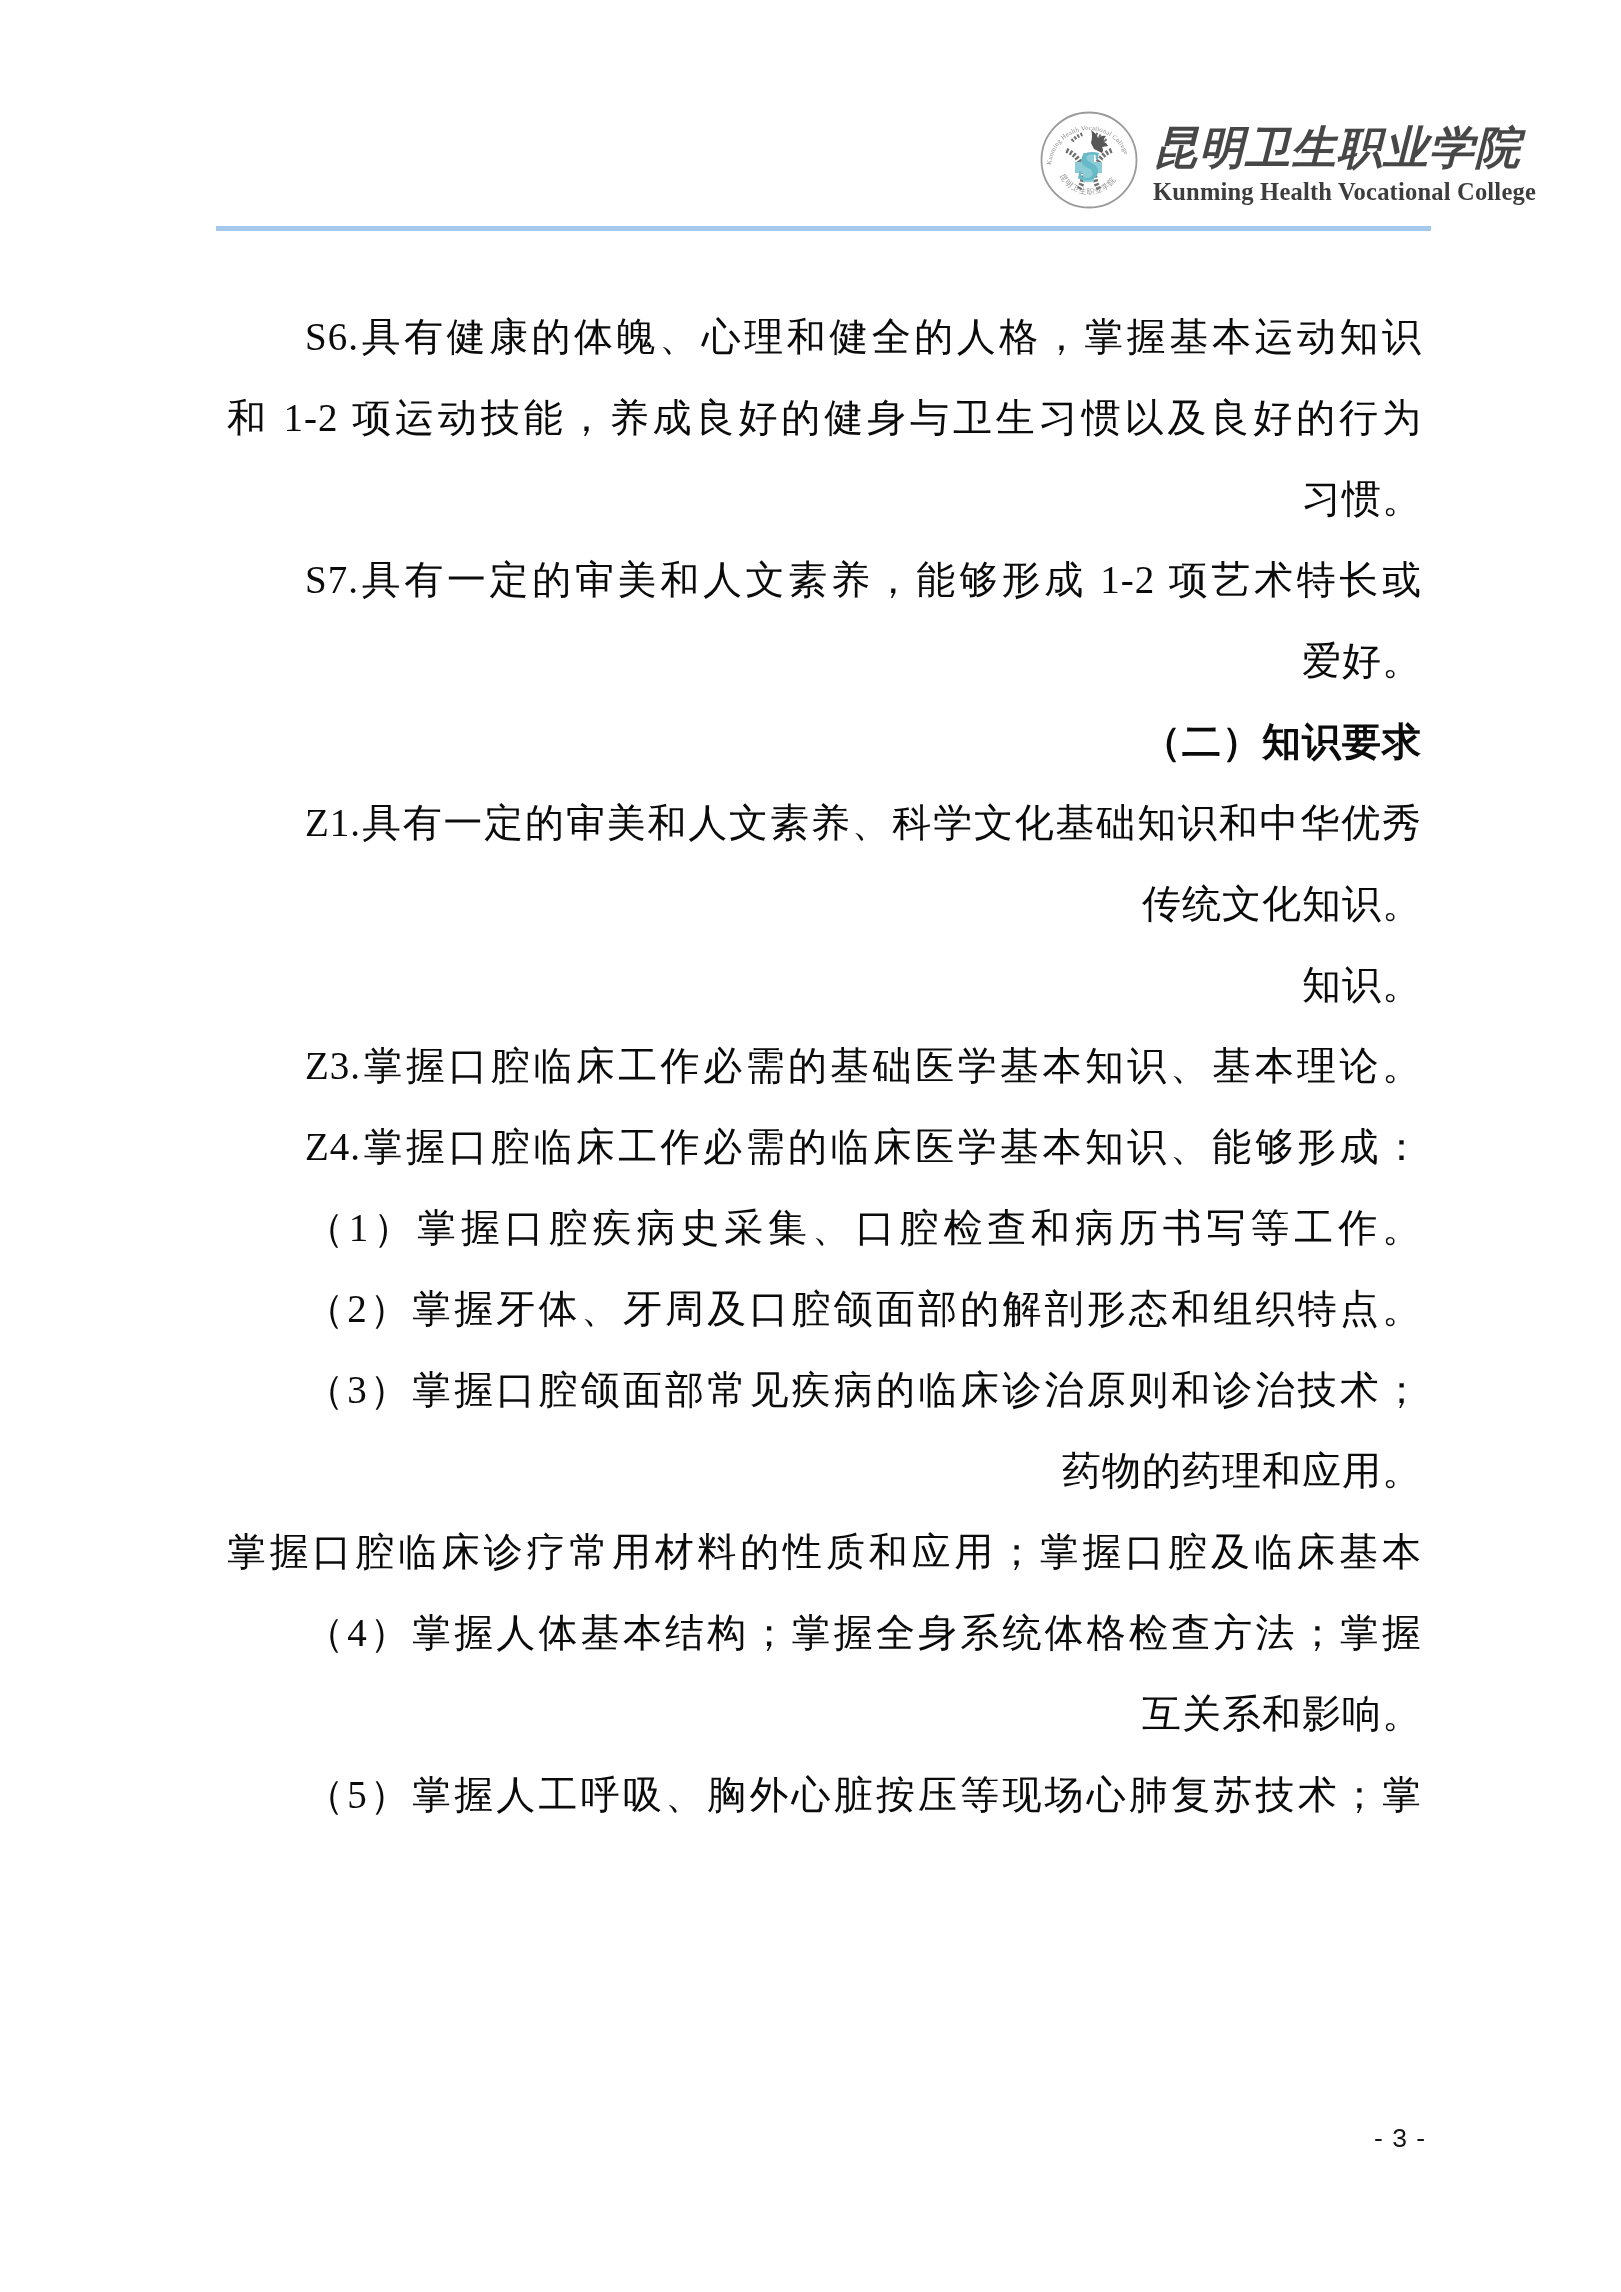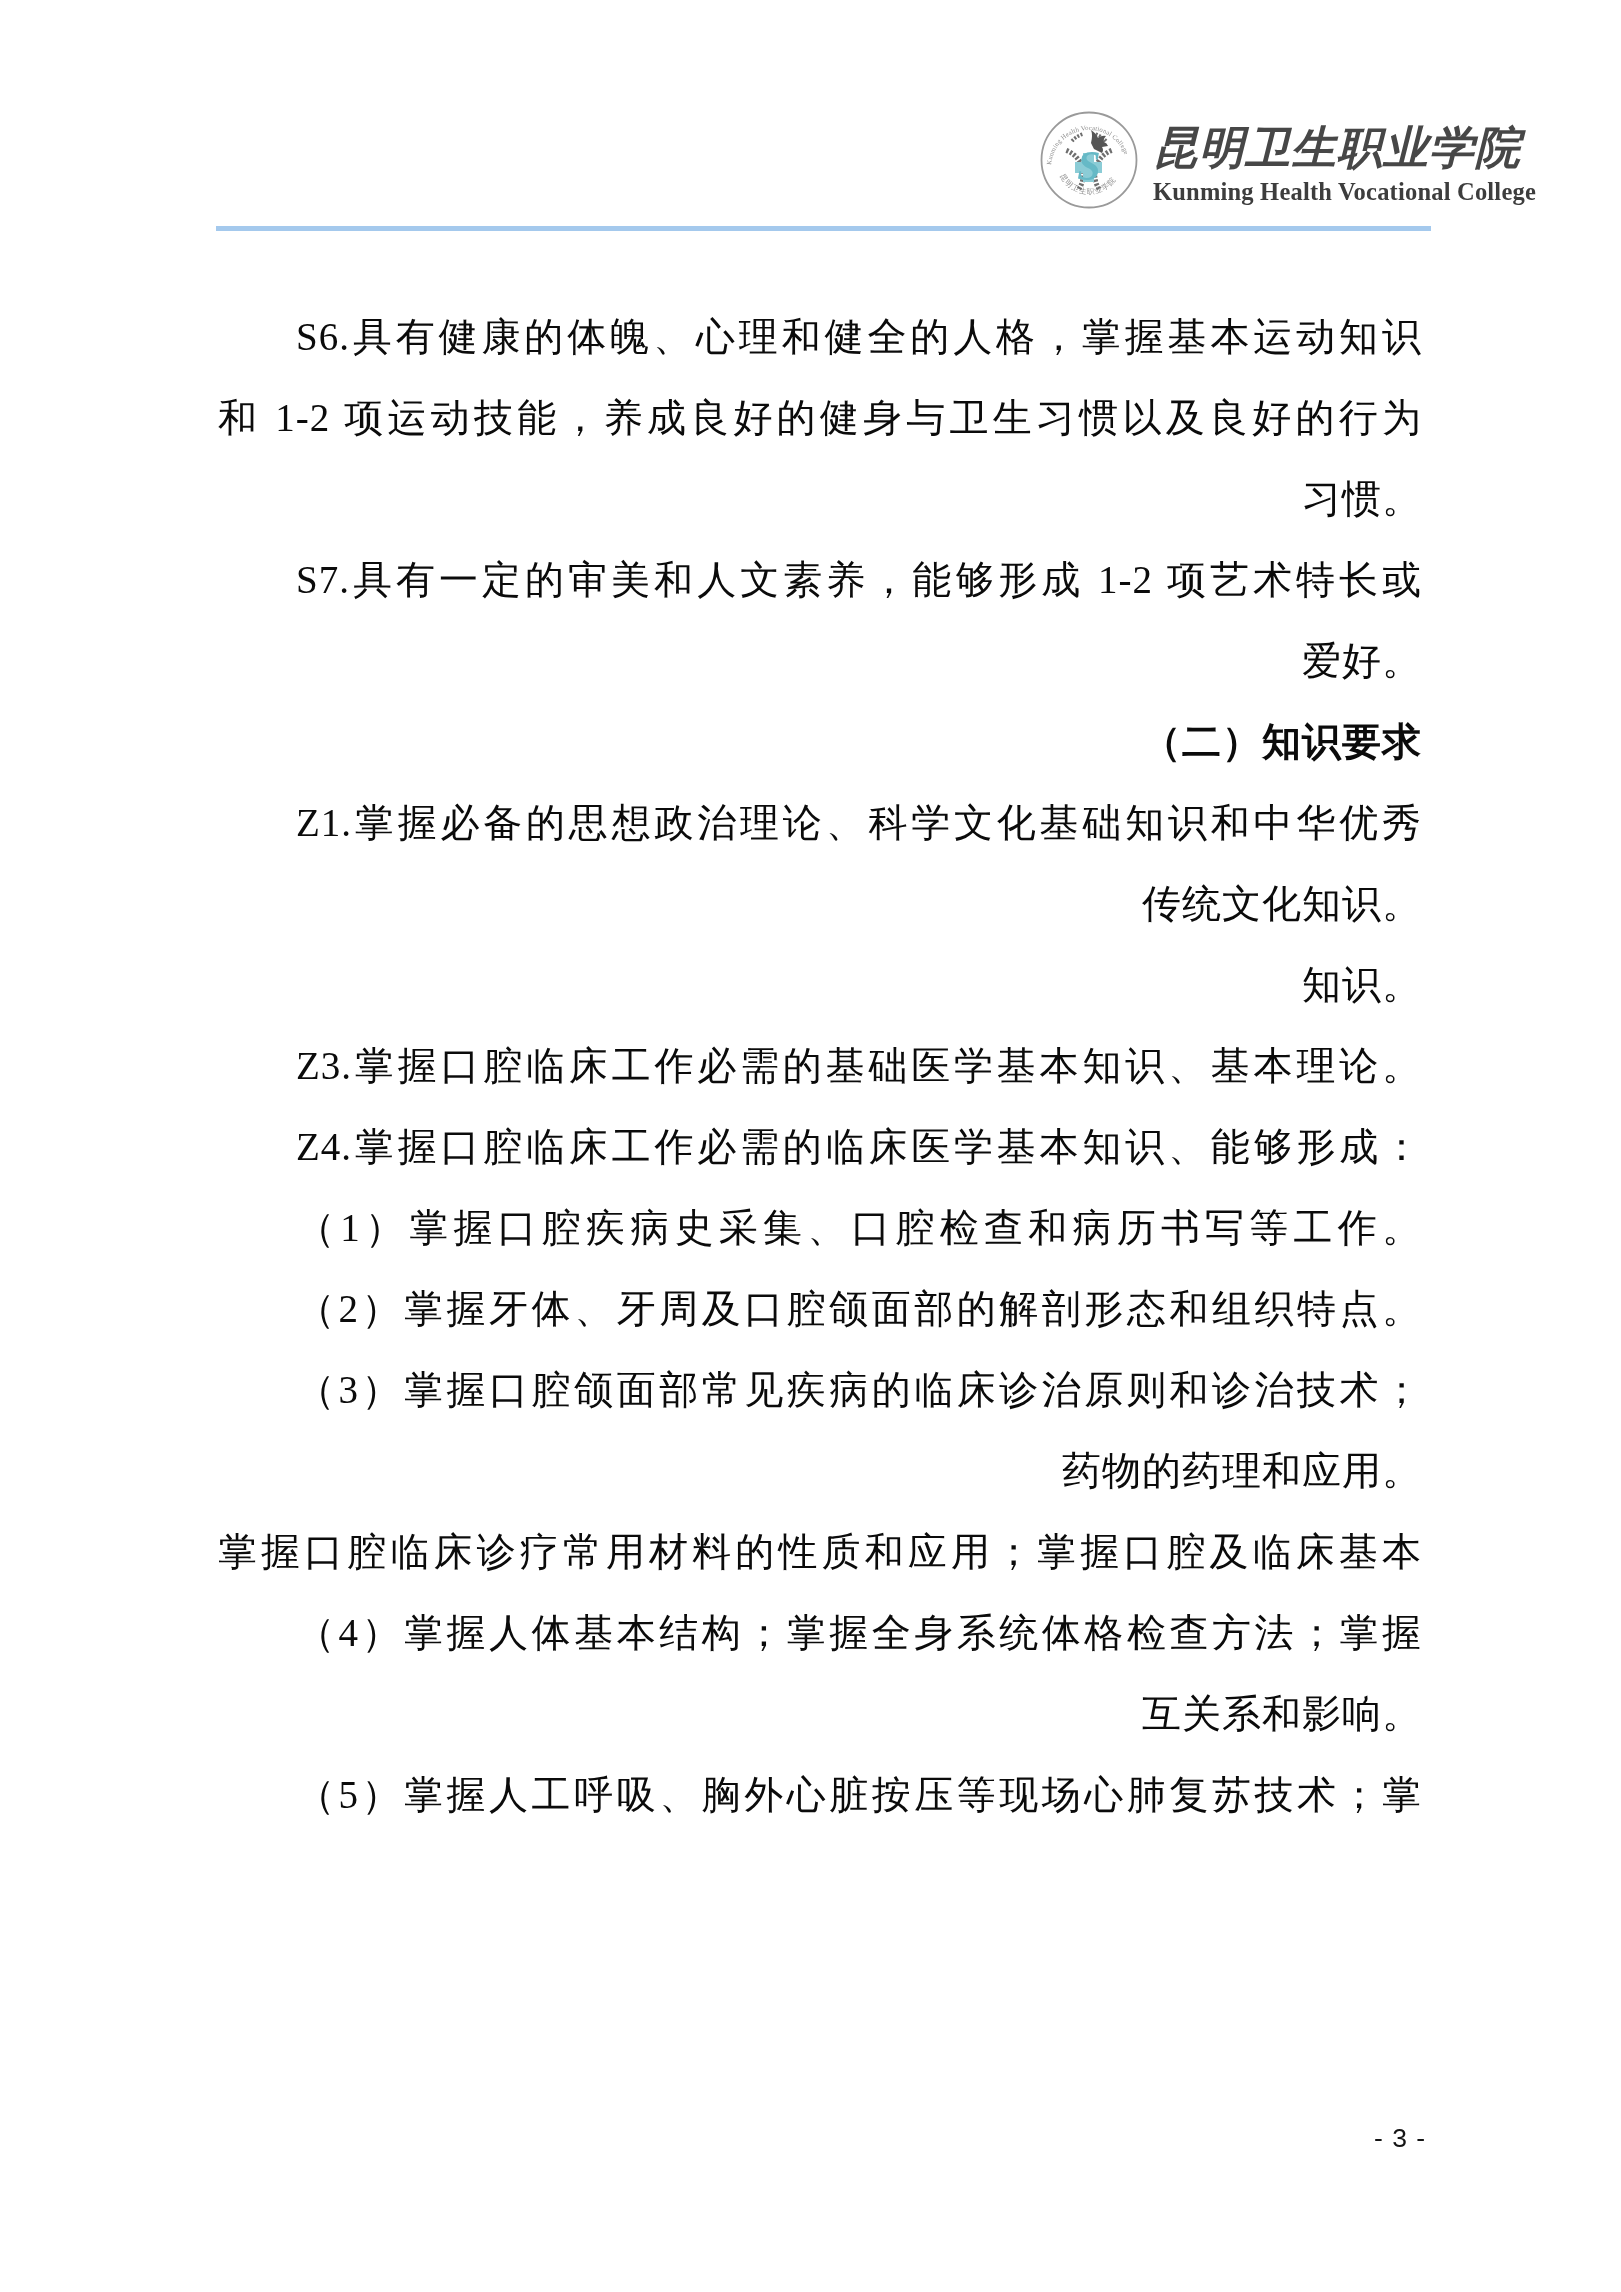--- a/index.html
+++ b/index.html
@@ -19,21 +19,21 @@
     font-size:24.5px; font-weight:700; color:#3d3d3d; line-height:27.4px;
     margin-top:1px; letter-spacing:0.2px; white-space:nowrap;
   }
   .divider { position:absolute; left:216px; top:226px; width:1215px; height:4.9px; background:#a4c9ed; }
   
   .textblock {
     position:absolute; left:218px; top:296px; width:1204px;
     font-size:39px; line-height:81px; color:#0b0b0b; letter-spacing:1px;
   }
   .ln { height:81px; overflow:hidden; text-align:right; white-space:normal; }
-  .ln.full { text-align:justify; text-align-last:justify; }
+  .ln.full { text-align:justify; text-align-last:justify;margin-left:9px; }
   .ln.indent { text-indent:78px; }
   .ln.bold { font-weight:700; }
   
   .pageno {
     position:absolute; left:1374px; top:2123px;
     font-family:"Liberation Sans","DejaVu Sans",sans-serif;
     font-size:26.5px; color:#141414; letter-spacing:1px;
   }
 </style>
 </head>
@@ -71,21 +71,21 @@
     <div class="divider"></div>
   </div>
 
   <div class="textblock">
     <div class="ln indent full">S6.具有健康的体魄、心理和健全的人格，掌握基本运动知识</div>
     <div class="ln full">和 1-2 项运动技能，养成良好的健身与卫生习惯以及良好的行为</div>
     <div class="ln">习惯。</div>
     <div class="ln indent full">S7.具有一定的审美和人文素养，能够形成 1-2 项艺术特长或</div>
     <div class="ln">爱好。</div>
     <div class="ln indent bold">（二）知识要求</div>
-    <div class="ln indent full">Z1.掌握必备的思想政治理论、科学文化基础知识和中华优秀</div>
+    <div class="ln indent full">Z1.具有一定的审美和人文素养、科学文化基础知识和中华优秀</div>
     <div class="ln">传统文化知识。</div>
     <div class="ln">知识。</div>
     <div class="ln indent full">Z3.掌握口腔临床工作必需的基础医学基本知识、基本理论。</div>
     <div class="ln indent full">Z4.掌握口腔临床工作必需的临床医学基本知识、能够形成：</div>
     <div class="ln indent full">（1）掌握口腔疾病史采集、口腔检查和病历书写等工作。</div>
     <div class="ln indent full">（2）掌握牙体、牙周及口腔颌面部的解剖形态和组织特点。</div>
     <div class="ln indent full">（3）掌握口腔颌面部常见疾病的临床诊治原则和诊治技术；</div>
     <div class="ln">药物的药理和应用。</div>
     <div class="ln full">掌握口腔临床诊疗常用材料的性质和应用；掌握口腔及临床基本</div>
     <div class="ln indent full">（4）掌握人体基本结构；掌握全身系统体格检查方法；掌握</div>

